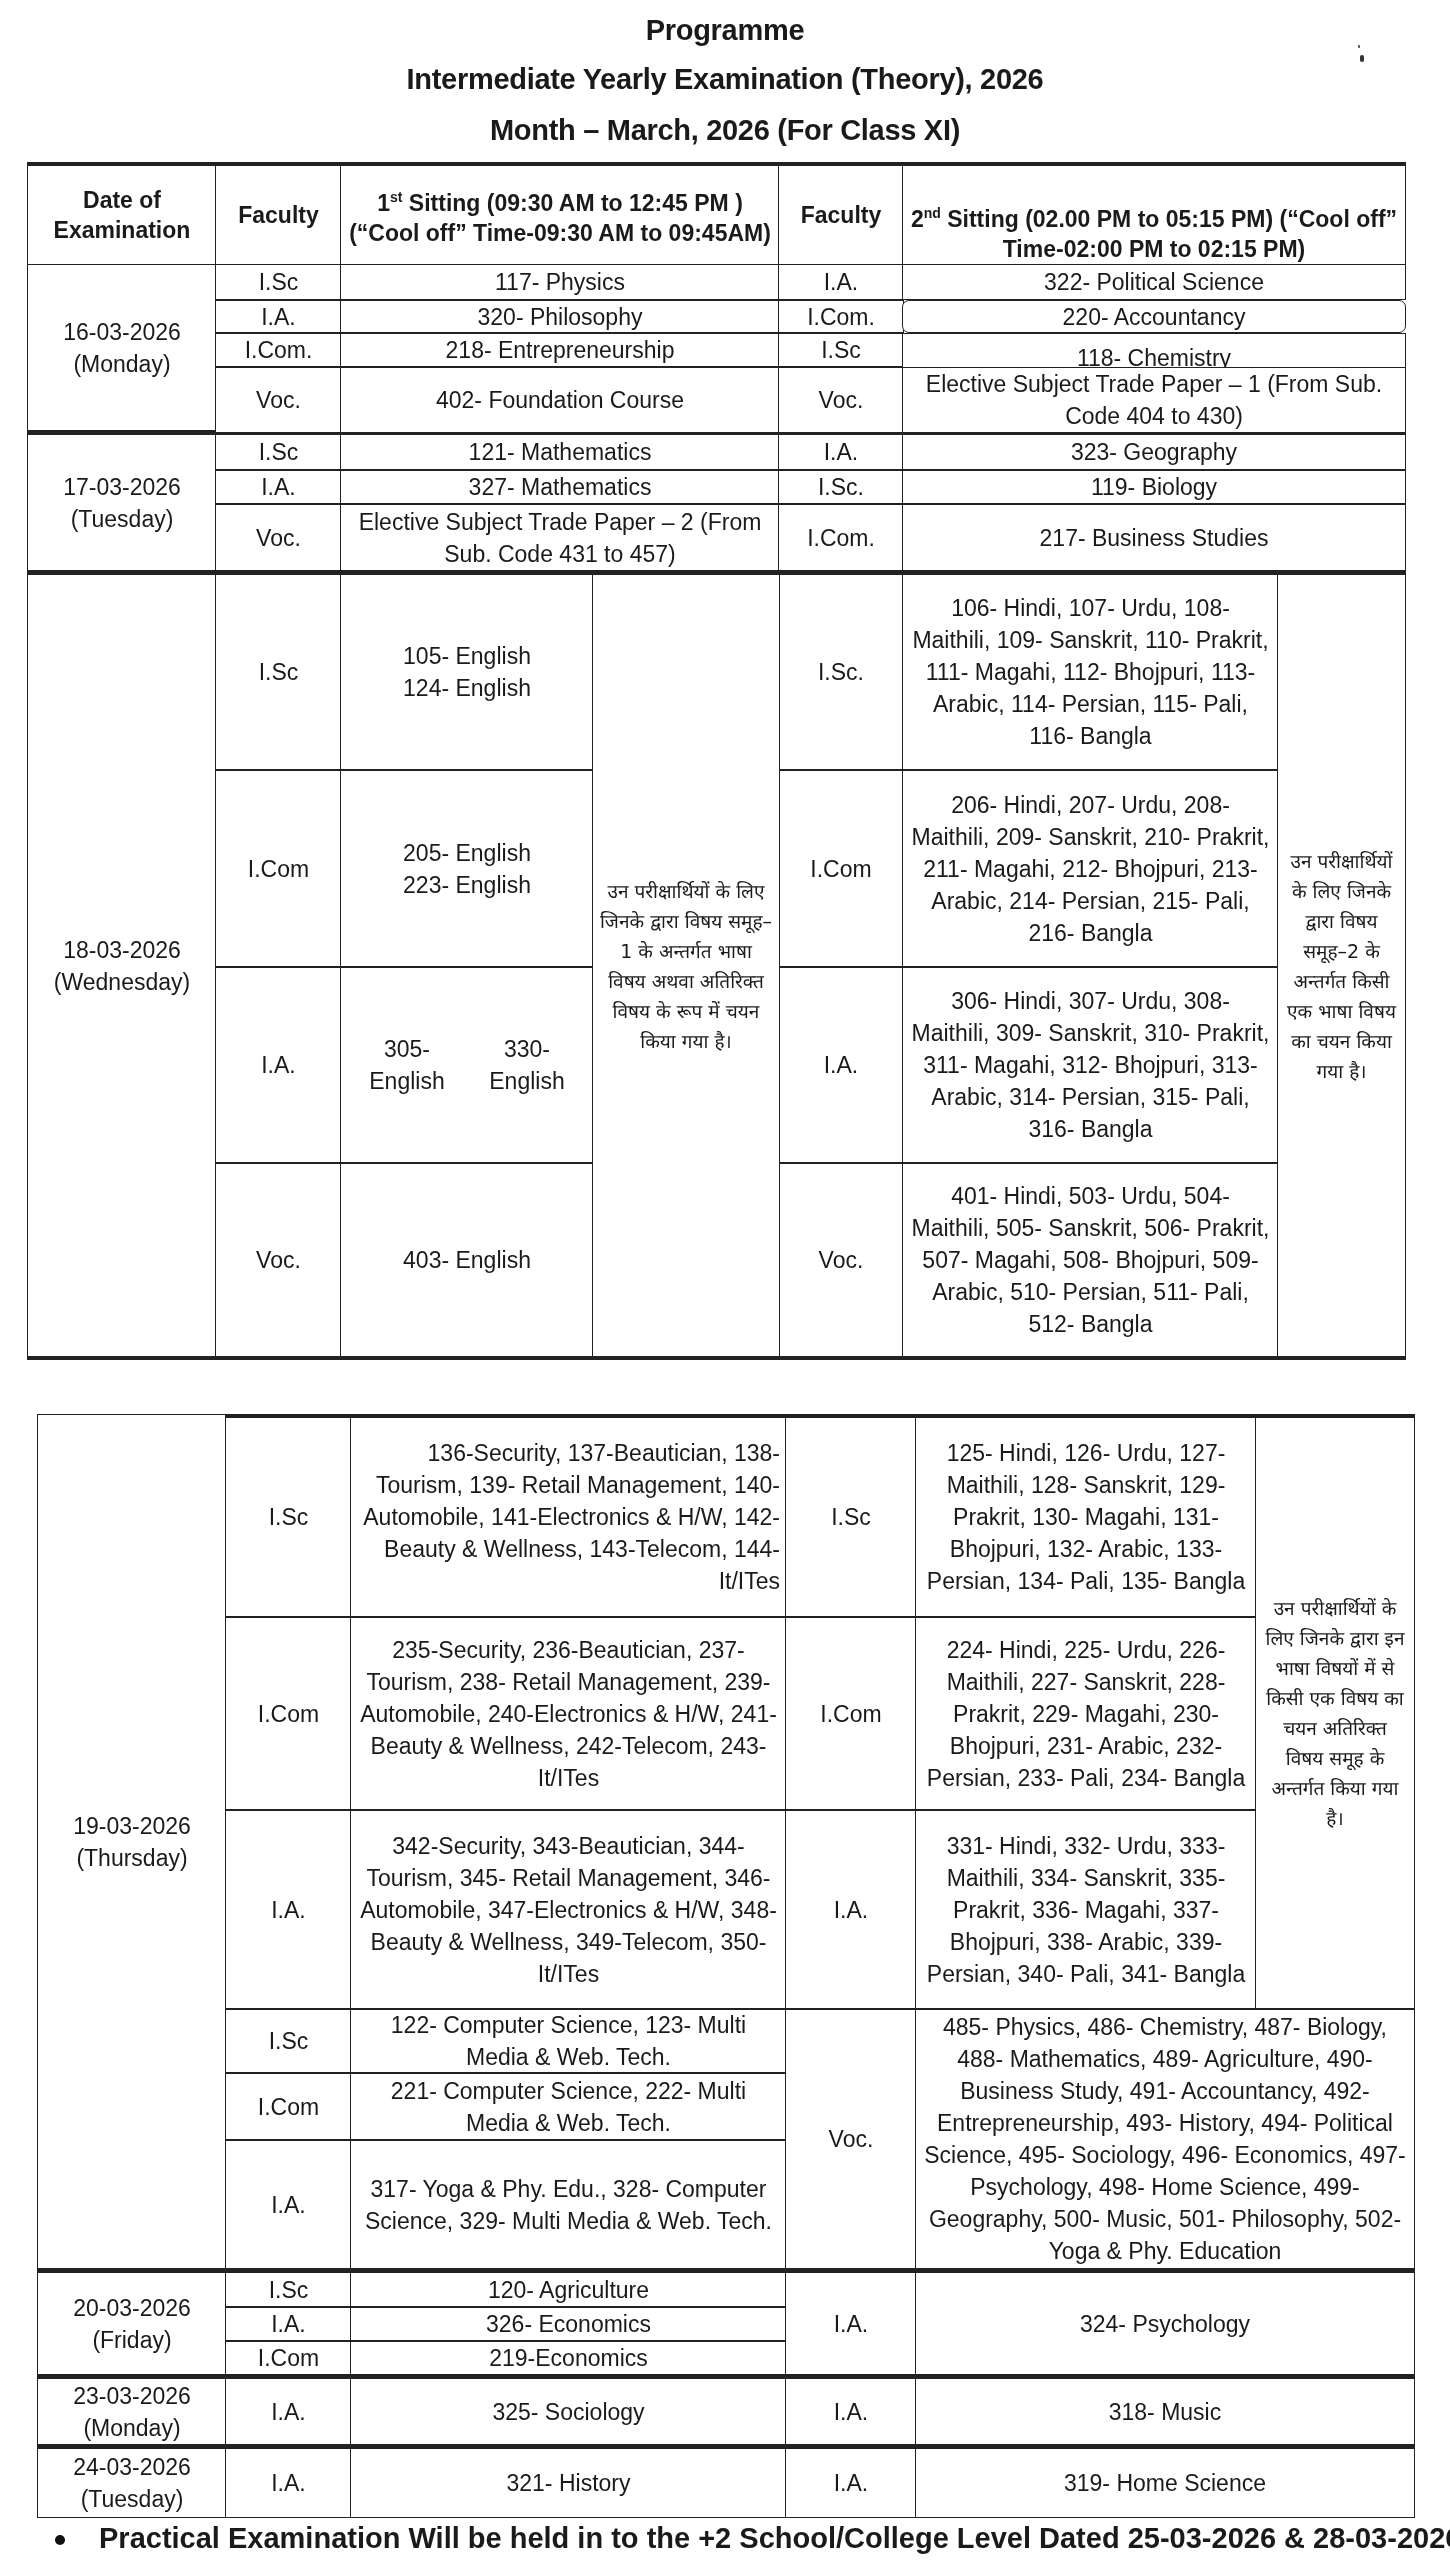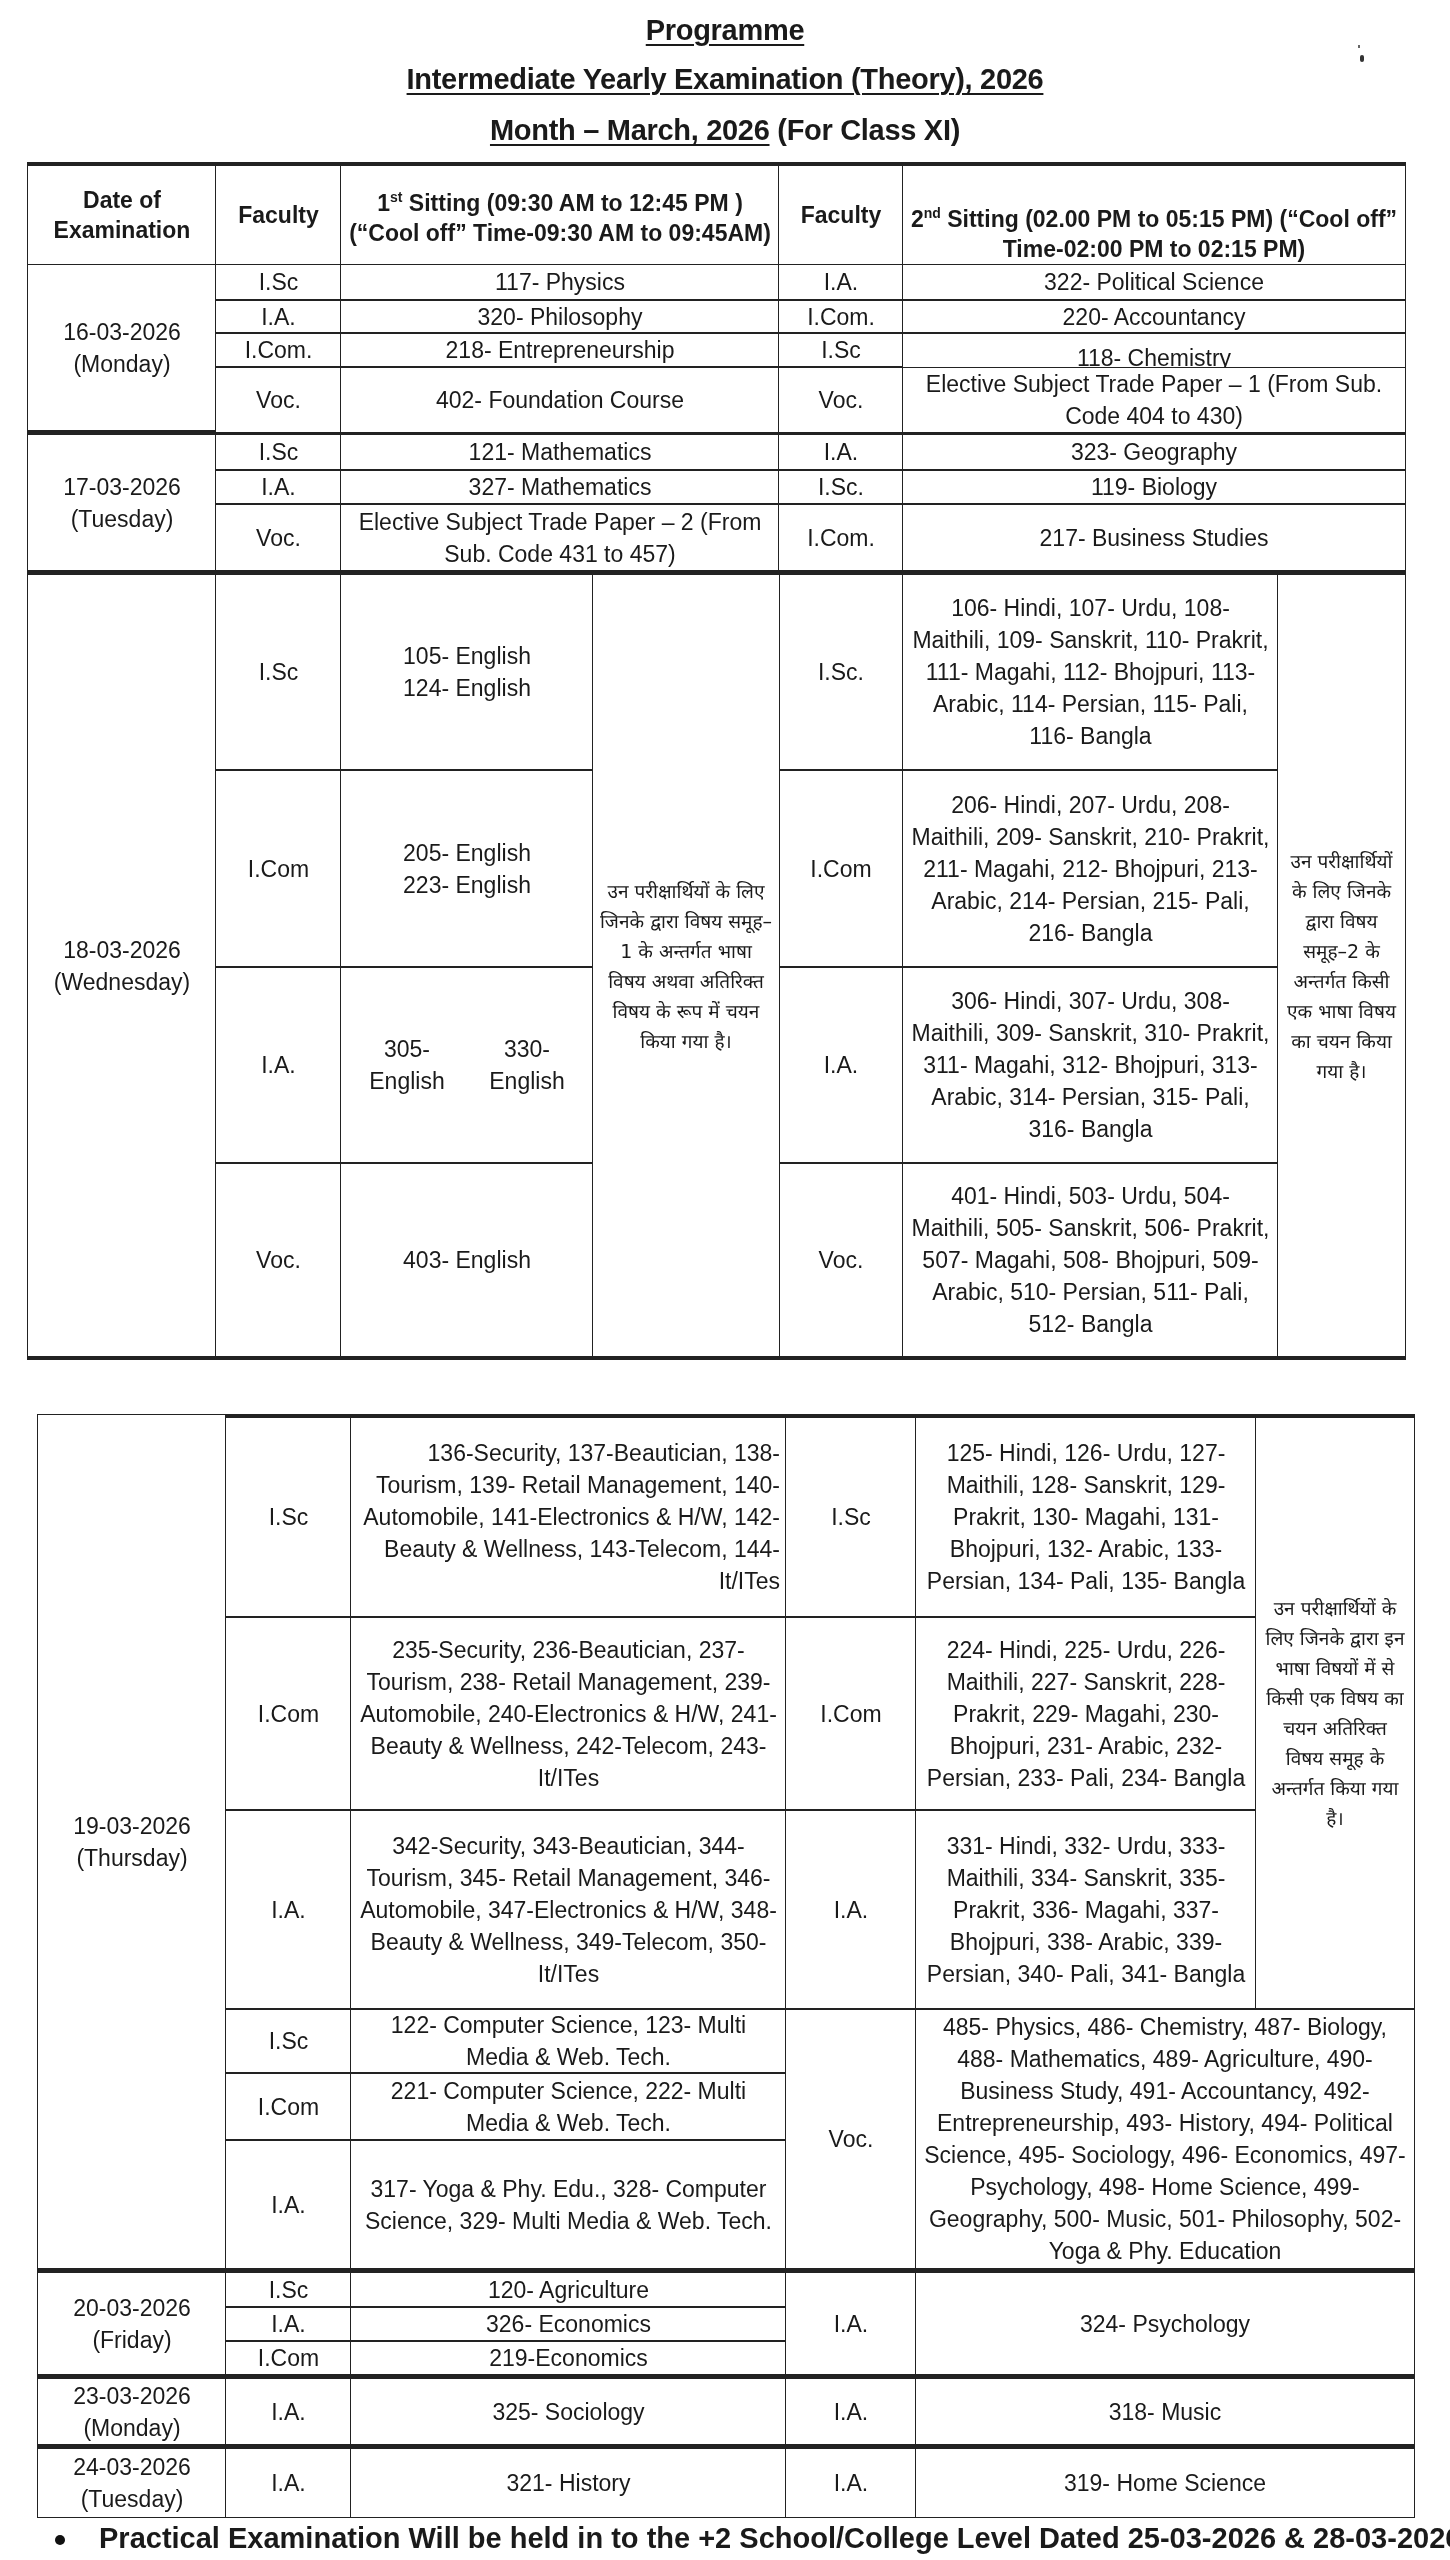--- a/index.html
+++ b/index.html
@@ -1,20 +1,20 @@
 <!DOCTYPE html>
 <html><head>
 <meta charset="utf-8">
 <style>
   html, body { margin:0; padding:0; background:#ffffff; }
   body { width:1450px; height:2560px; position:relative; overflow:hidden;
          font-family:"Liberation Sans", "DejaVu Sans", sans-serif; color:#1a1a1a; }
   .title { position:absolute; left:0; width:1450px; text-align:center; font-weight:bold;
            font-size:29px; letter-spacing:-0.3px; }
-  .title .u { text-decoration:underline; text-decoration-thickness:2px; text-underline-offset:4px; }
+  .title .u { text-decoration-thickness:2px; text-underline-offset:4px; }
   .cell { position:absolute; box-sizing:border-box; display:flex; align-items:center;
           justify-content:center; text-align:center; font-size:23px; line-height:32px;
           border:1.5px solid #222; background:#fff; padding:0 6px; }
   .hdr { font-weight:bold; font-size:23px; line-height:30px; }
   .thick-top { border-top:4px solid #222; }
   .thick-bot { border-bottom:4px solid #222; }
   .hindi { font-family:"DejaVu Sans", sans-serif; font-size:19px; line-height:30px; }
   .lang { line-height:32px; }
   sup { font-size:14px; }
   .bullet { position:absolute; left:55px; top:2522px; font-weight:bold; font-size:29px; white-space:nowrap; }
@@ -57,21 +57,21 @@
         <div>(Monday)</div>
       </div>
     </div>
     <div class="cell" style="left: 215px; top: 264px; width: 127px; height: 36px;">I.Sc</div>
     <div class="cell" style="left: 340px; top: 264px; width: 440px; height: 36px;">117- Physics</div>
     <div class="cell" style="left: 778px; top: 264px; width: 126px; height: 36px;">I.A.</div>
     <div class="cell  lang" style="left: 902px; top: 264px; width: 504px; height: 36px;">322- Political Science</div>
     <div class="cell" style="left: 215px; top: 300px; width: 127px; height: 33px;">I.A.</div>
     <div class="cell" style="left: 340px; top: 300px; width: 440px; height: 33px;">320- Philosophy</div>
     <div class="cell" style="left: 778px; top: 300px; width: 126px; height: 33px;">I.Com.</div>
-    <div class="cell  lang" style="left: 902px; top: 300px; width: 504px; height: 33px;">220- Accountancy</div>
+    <div class="cell  lang" style="left: 902px; top: 300px; width: 504px; height: 33px; border-radius: 7px;">220- Accountancy</div>
     <div class="cell" style="left: 215px; top: 333px; width: 127px; height: 34px;">I.Com.</div>
     <div class="cell" style="left: 340px; top: 333px; width: 440px; height: 34px;">218- Entrepreneurship</div>
     <div class="cell" style="left: 778px; top: 333px; width: 126px; height: 34px;">I.Sc</div>
     <div class="cell  lang" style="left: 902px; top: 333px; width: 504px; height: 50px;">118- Chemistry</div>
     <div class="cell thick-bot" style="left: 215px; top: 367px; width: 127px; height: 69px;">Voc.</div>
     <div class="cell thick-bot" style="left: 340px; top: 367px; width: 440px; height: 69px;">402- Foundation Course</div>
     <div class="cell thick-bot" style="left: 778px; top: 367px; width: 126px; height: 69px;">Voc.</div>
     <div class="cell thick-bot lang" style="left: 902px; top: 367px; width: 504px; height: 69px;">Elective Subject Trade Paper – 1 (From Sub. Code 404 to 430)</div>
     <div class="cell thick-bot" style="left: 27px; top: 434px; width: 190px; height: 140px;">
       <div>

